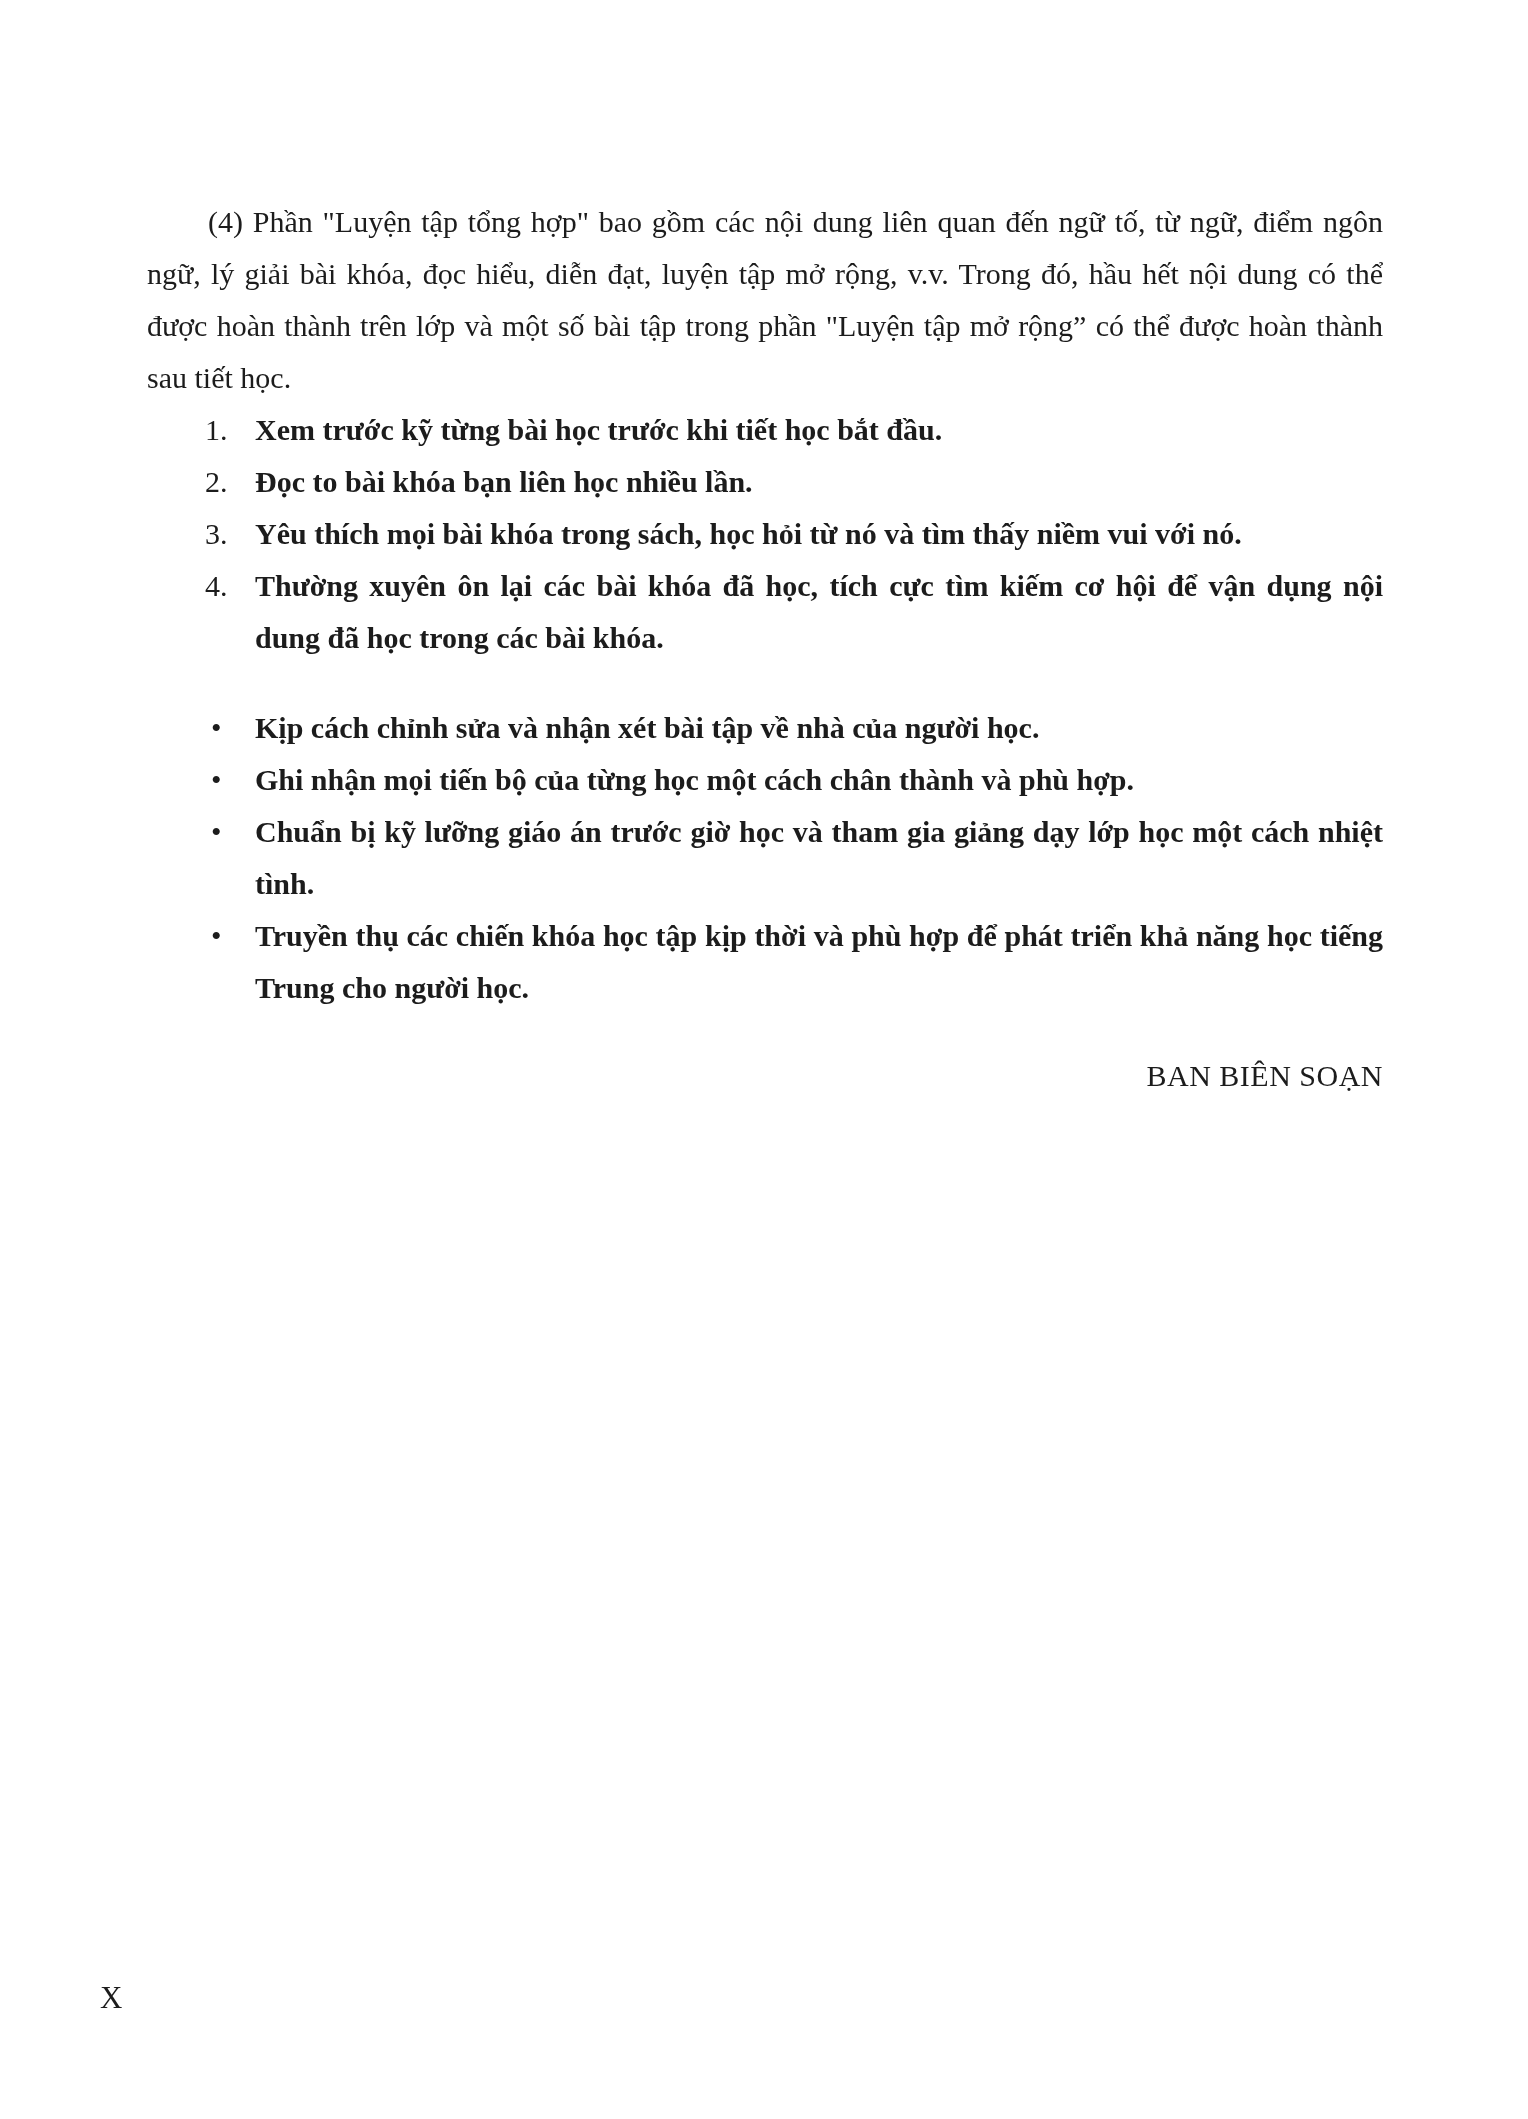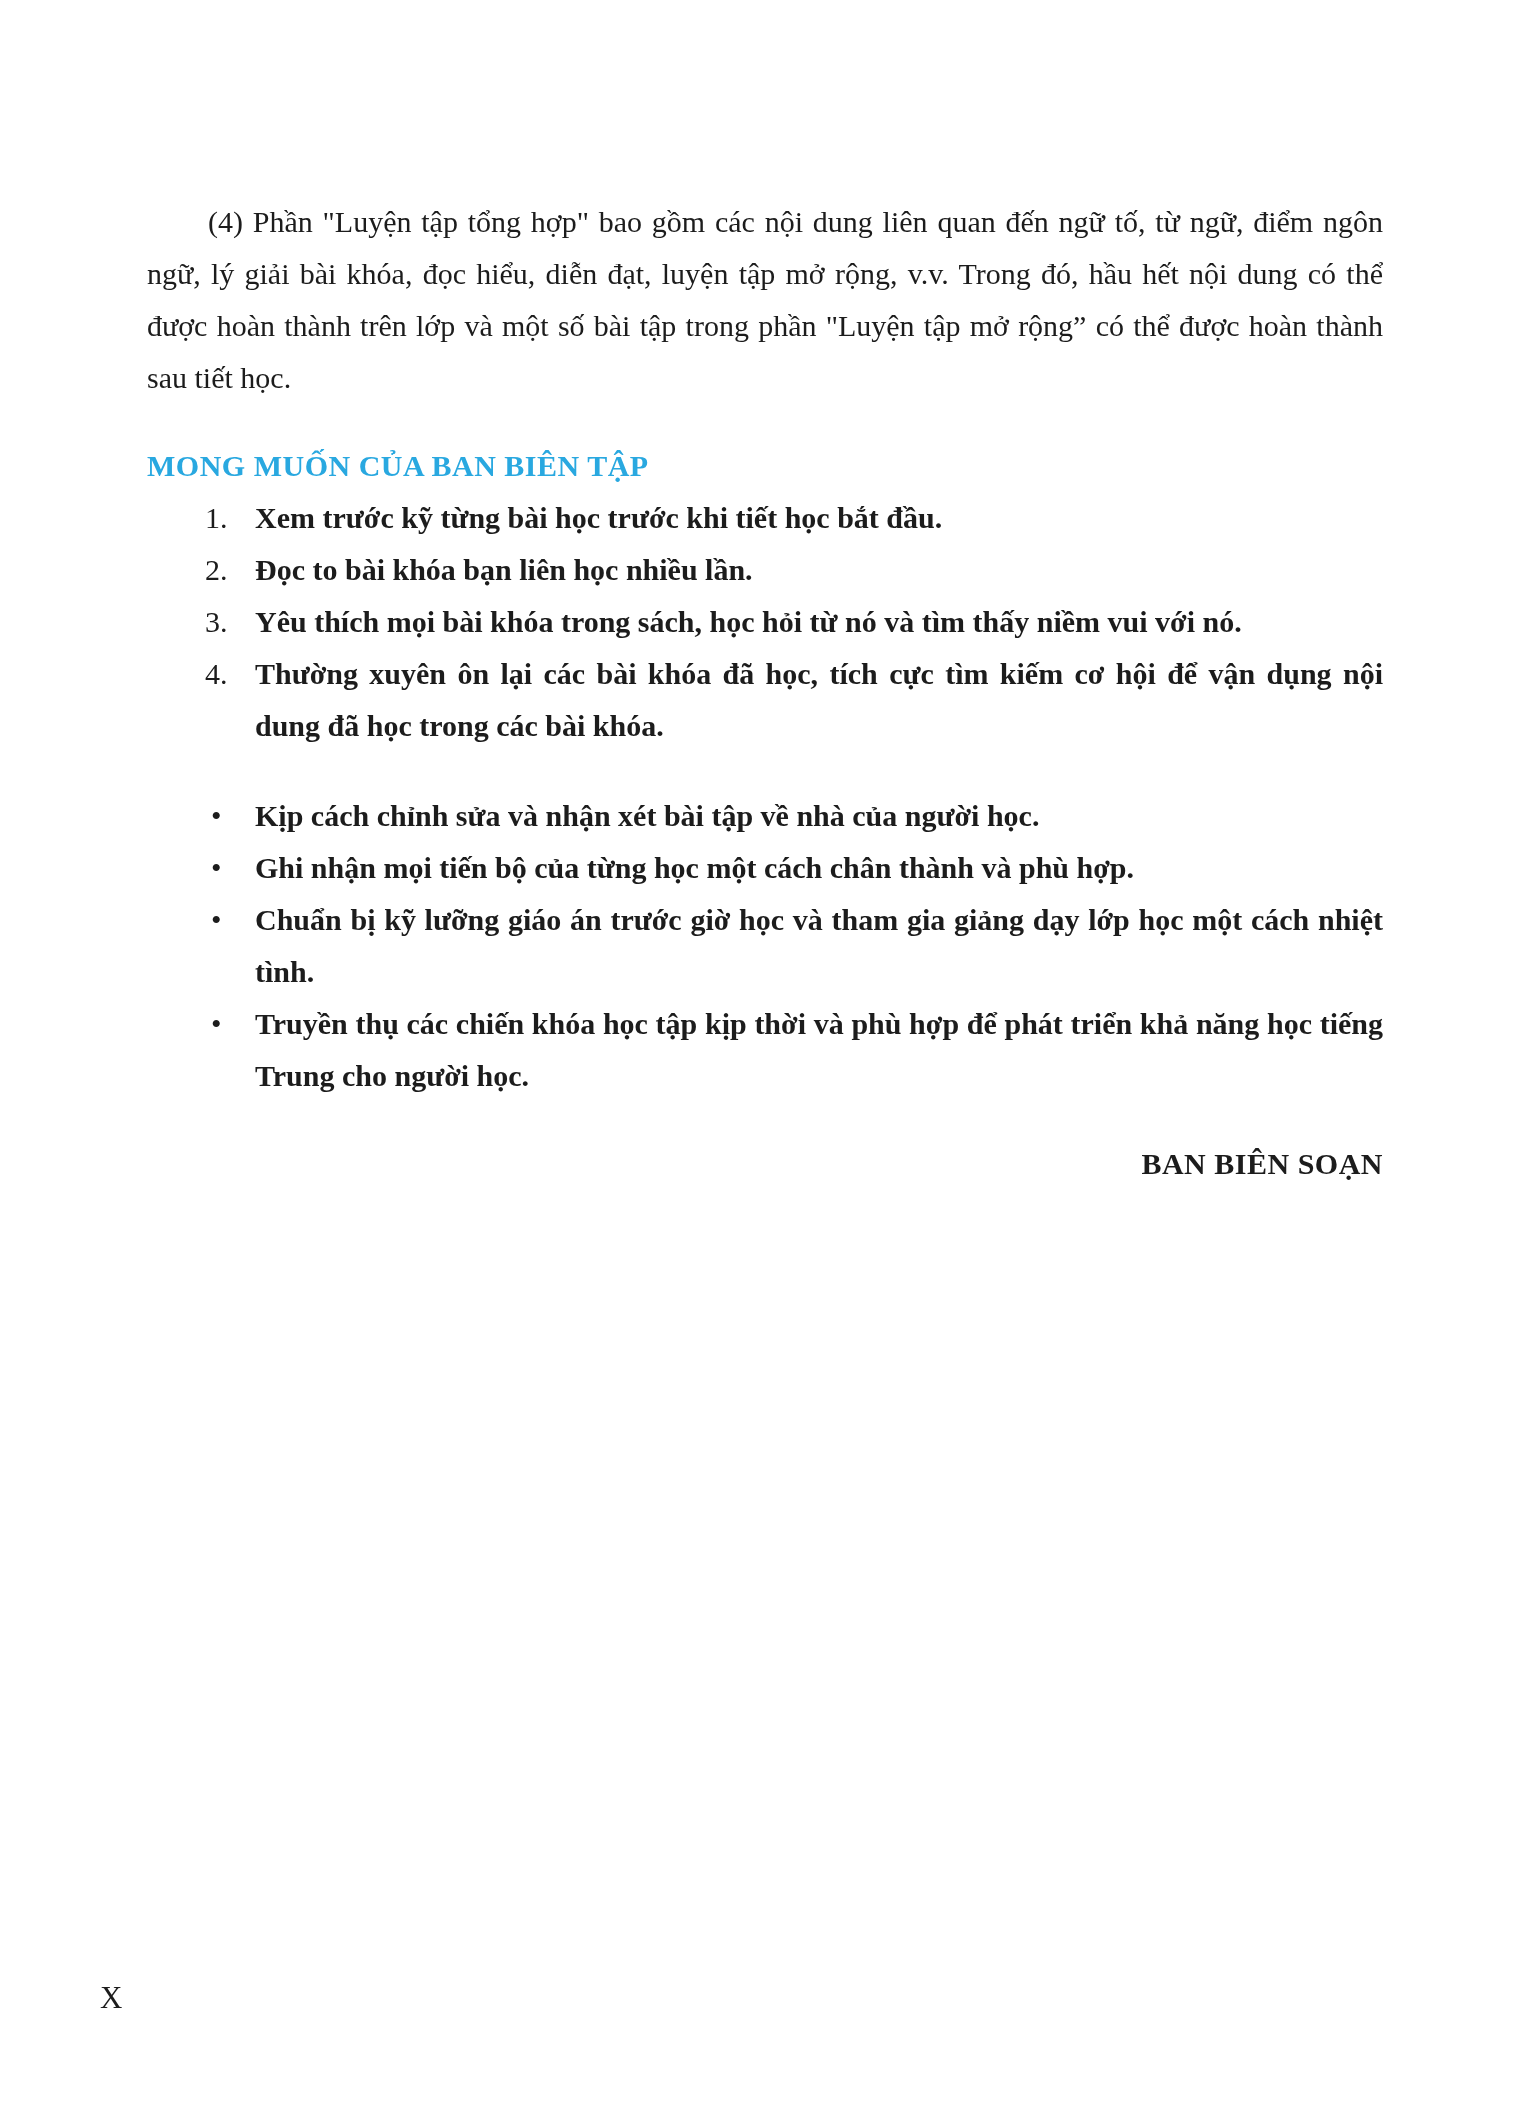--- a/index.html
+++ b/index.html
@@ -34,42 +34,41 @@
   }
   .list { margin: 0; }
   .list-item { display: flex; margin-left: 58px; }
   .list-item .marker { flex: 0 0 50px; }
   .bullet-list .marker { padding-left: 6px; box-sizing: border-box; }
   .list-item .item-text { flex: 1; text-align: justify; font-weight: bold; }
   .bullet-list { margin-top: 38px; }
   .signature {
     margin-top: 36px;
     text-align: right;
-    font-weight: bold;
+    font-weight: normal;
     letter-spacing: 0.5px;
   }
   .page-number {
     position: absolute;
     left: 100px;
     top: 1980px;
     font-size: 31px;
     line-height: 36px;
   }
 </style>
 </head>
 <body>
 
 <div class="page">
 
   <div class="content">
 
     <p class="para">(4) Phần "Luyện tập tổng hợp" bao gồm các nội dung liên quan đến ngữ tố, từ ngữ, điểm ngôn ngữ, lý giải bài khóa, đọc hiểu, diễn đạt, luyện tập mở rộng, v.v. Trong đó, hầu hết nội dung có thể được hoàn thành trên lớp và một số bài tập trong phần "Luyện tập mở rộng” có thể được hoàn thành sau tiết học.</p>
 
 
-    <h2 class="heading" style="color: rgb(41, 168, 224);">MONG MUỐN CỦA BAN BIÊN TẬP</h2>
 
     <div class="list numbered-list">
       <div class="list-item">
         <span class="marker">1.</span>
         <span class="item-text">Xem trước kỹ từng bài học trước khi tiết học bắt đầu.</span>
       </div>
       <div class="list-item">
         <span class="marker">2.</span>
         <span class="item-text">Đọc to bài khóa bạn liên học nhiều lần.</span>
       </div>

